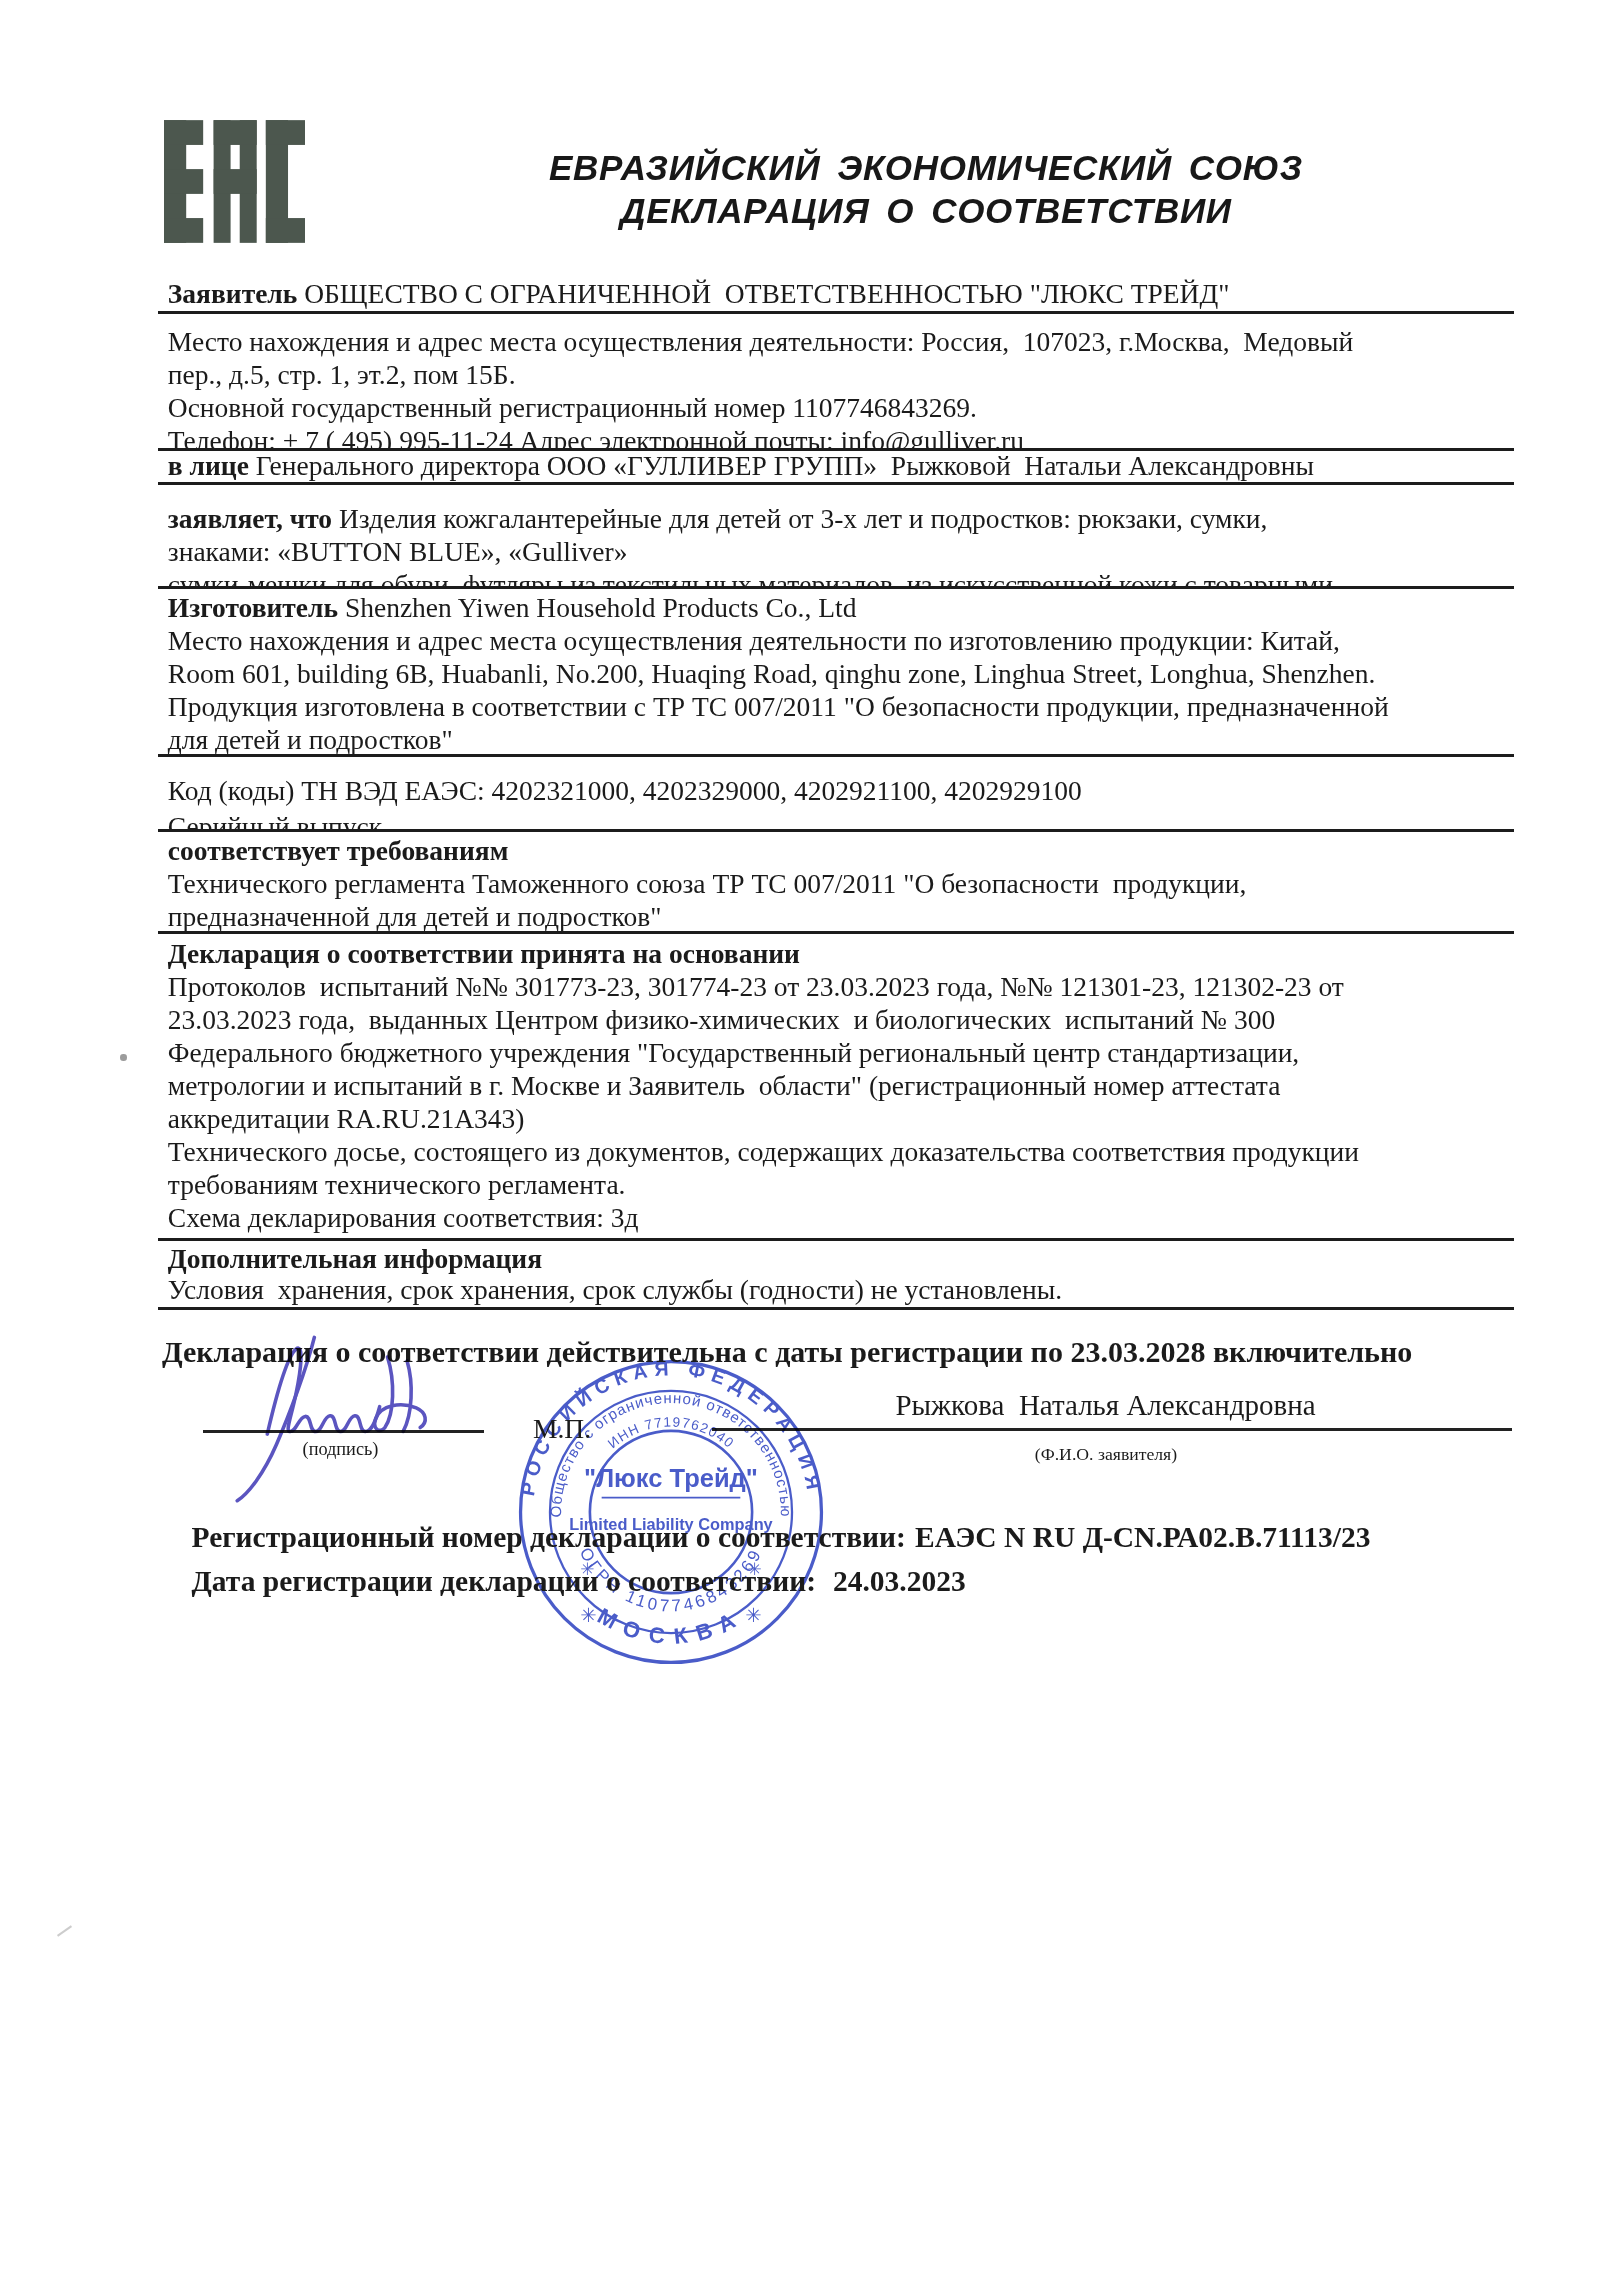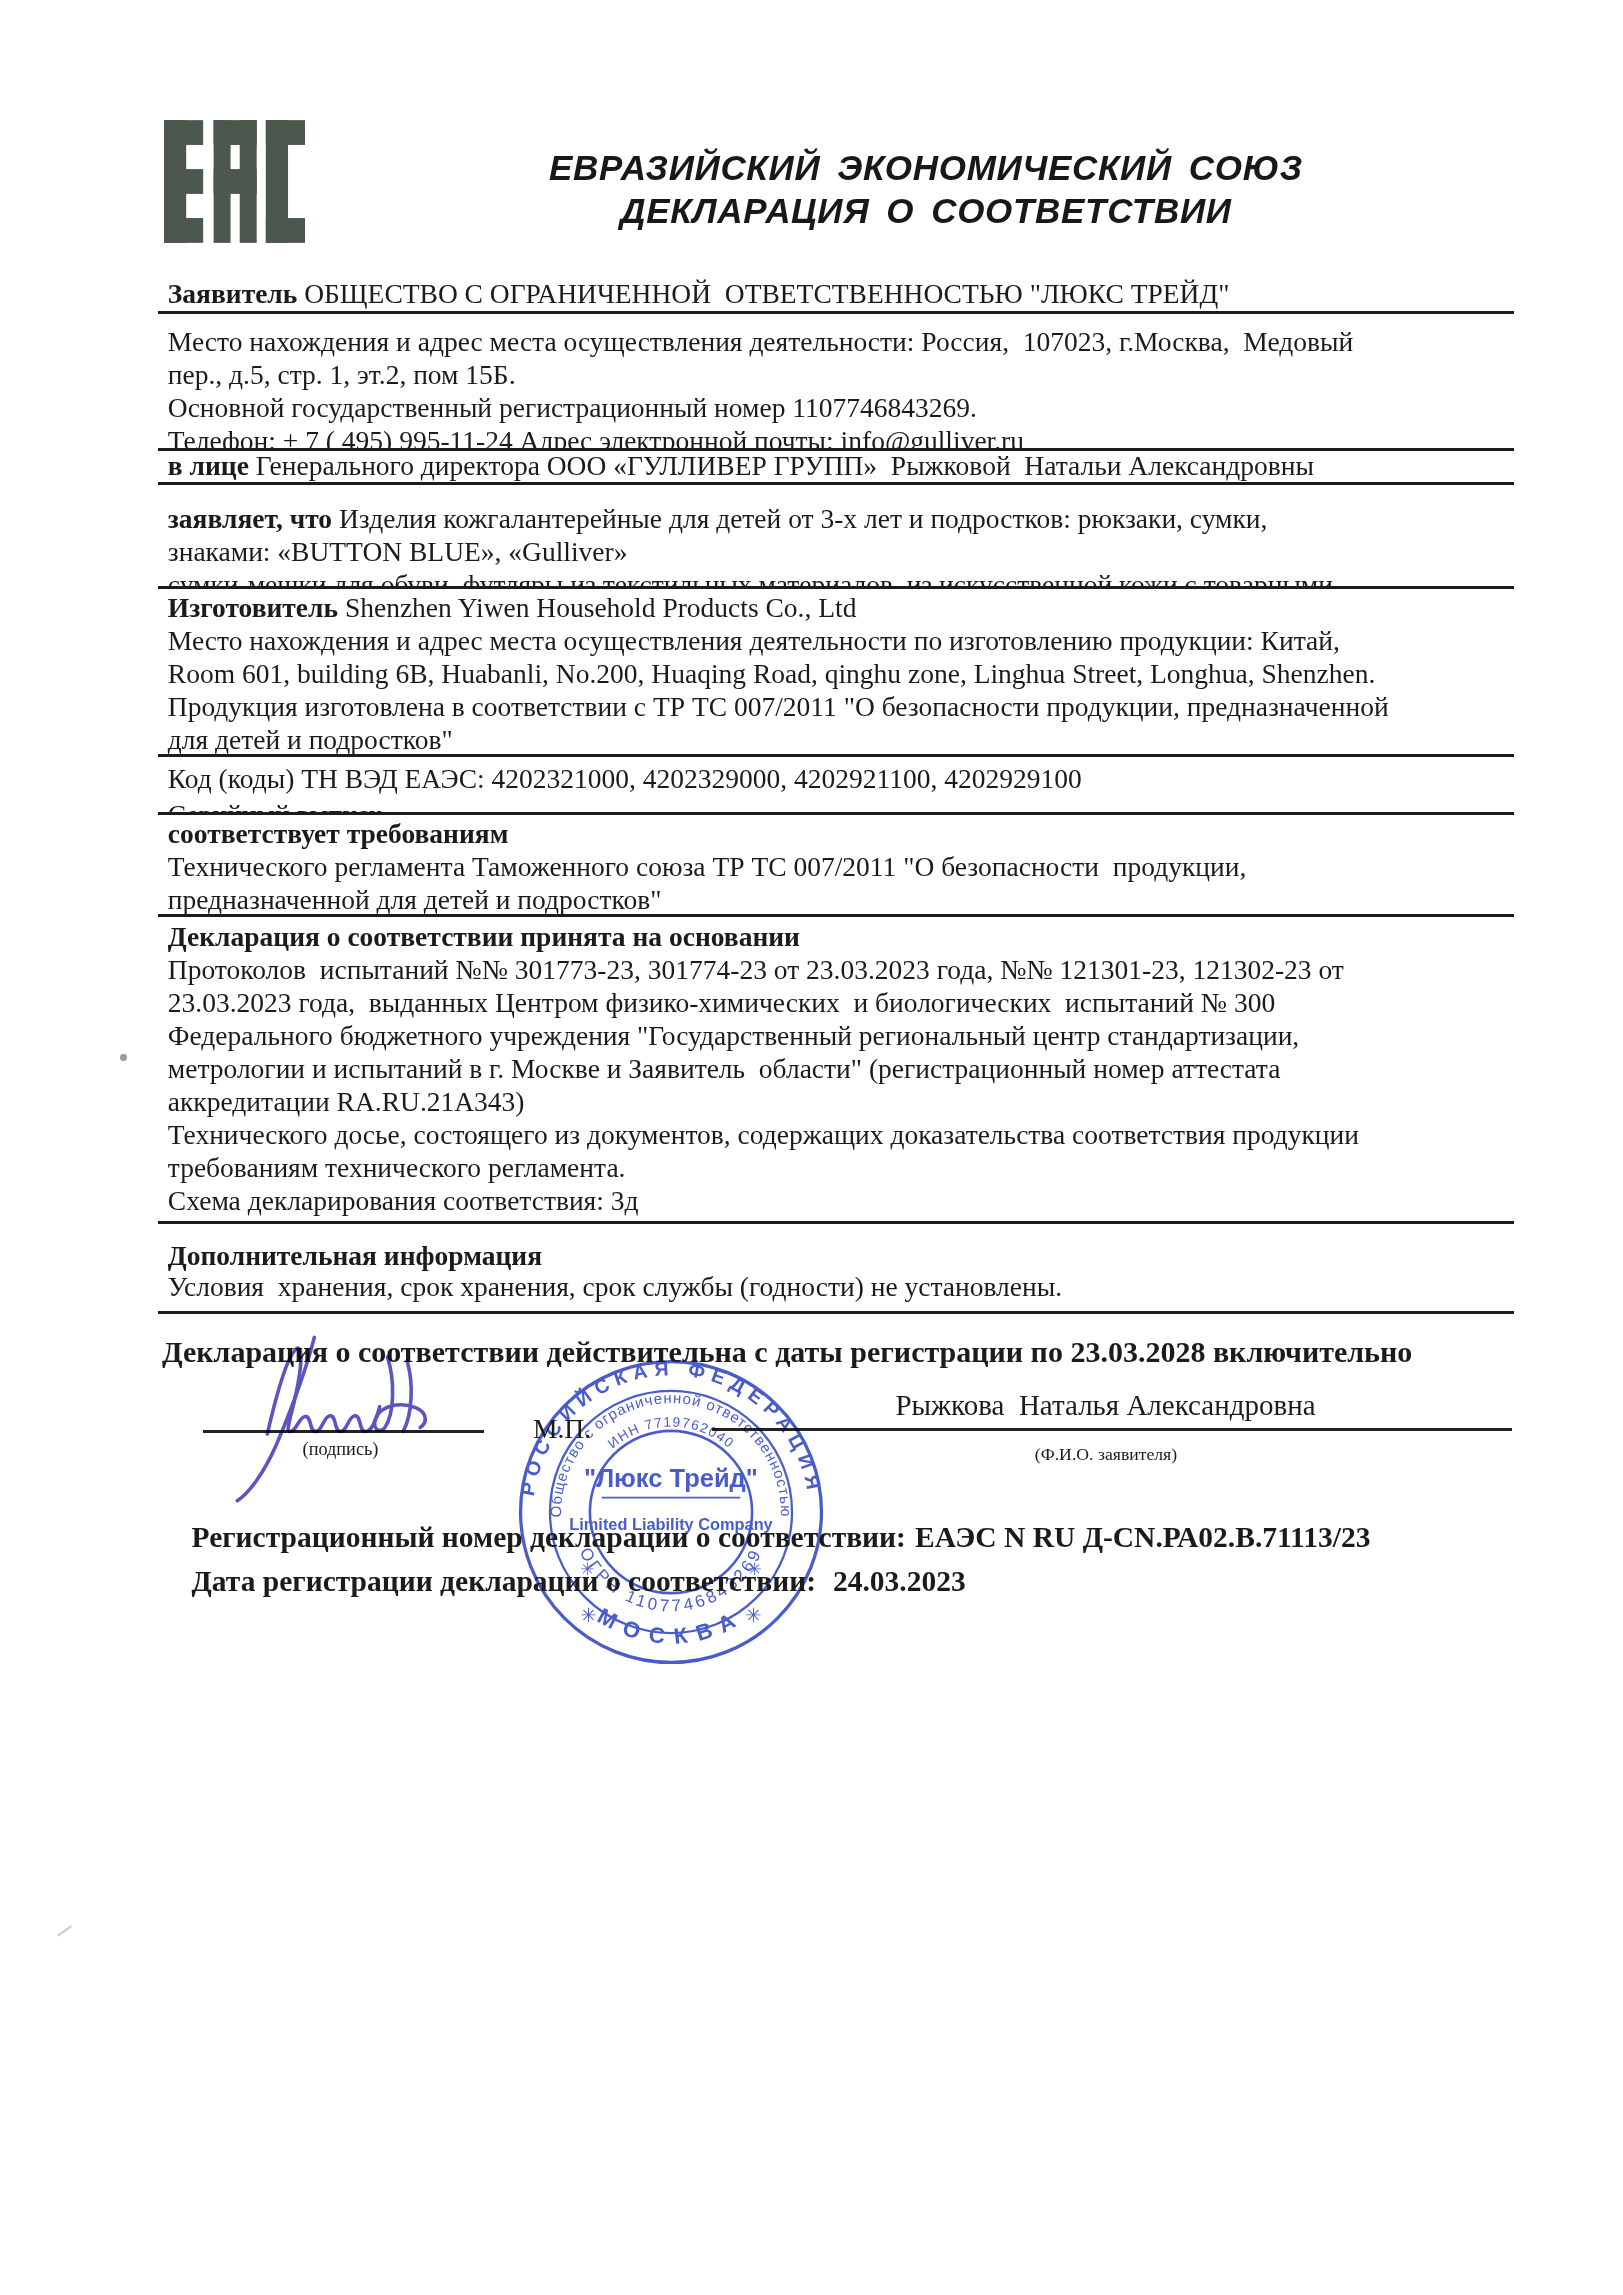--- a/index.html
+++ b/index.html
@@ -17,24 +17,24 @@
   
   .doc{position:absolute;left:158px;top:278px;width:1356px;z-index:2;}
   .row{box-sizing:border-box;border-bottom:3.9px solid #1c1c1c;padding-left:9.8px;overflow:hidden;}
   .line{white-space:pre;font-size:27.5px;}
   .b{font-weight:bold;}
   .r1{height:36px}  .r1 .line{line-height:32px}
   .r2{height:137px;padding-top:11px} .r2 .line{line-height:33px}
   .r3{height:34px}  .r3 .line{line-height:29.5px}
   .r4{height:104px;padding-top:17px} .r4 .line{line-height:33px}
   .r5{height:168px;padding-top:2px} .r5 .line{line-height:33px}
-  .r6{height:58px;padding-top:4px} .r6 .line{line-height:36px}
+  .r6{height:75px;padding-top:16px} .r6 .line{line-height:36px}
   .r7{height:102px;padding-top:2px} .r7 .line{line-height:33px}
   .r8{height:307px;padding-top:3.3px} .r8 .line{line-height:33px}
-  .r9{height:90px;padding-top:16px} .r9 .line{line-height:31px}
+  .r9{height:69px;padding-top:2px} .r9 .line{line-height:31px}
   
   .validity{position:absolute;left:162px;top:1335px;font-size:30px;font-weight:bold;z-index:4;white-space:pre;}
   .sig-line{position:absolute;height:2.6px;background:#222;z-index:2;}
   .caption{position:absolute;font-size:18.3px;text-align:center;z-index:4;}
   .fio-name{position:absolute;left:778px;top:1389px;width:655px;text-align:center;font-size:29px;z-index:4;white-space:pre;}
   .mp{position:absolute;left:533px;top:1413px;font-size:27.5px;z-index:4;}
   .reg-line{position:absolute;left:162px;font-size:29.5px;font-weight:bold;z-index:4;white-space:pre;}
   .reg-value{margin-left:9.2px;}
   .date-value{margin-left:17px;}
   .stamp{position:absolute;left:514px;top:1355px;width:314px;height:314px;z-index:3;opacity:.93;mix-blend-mode:multiply;}

